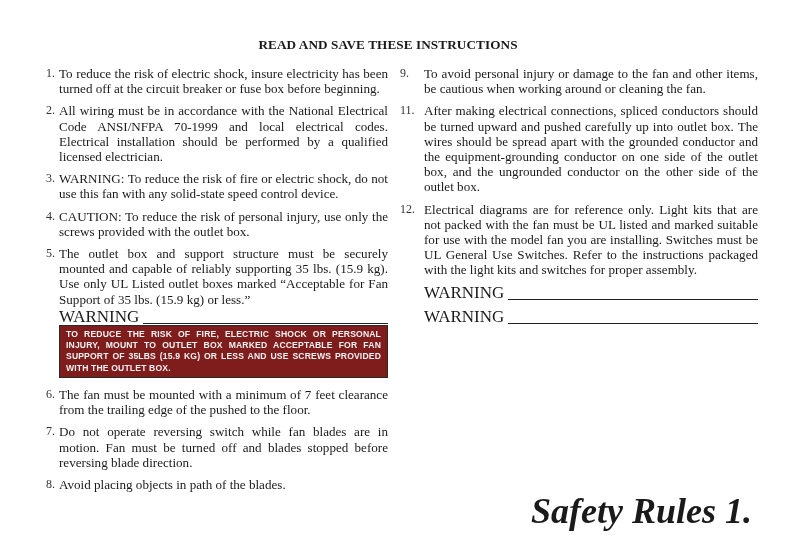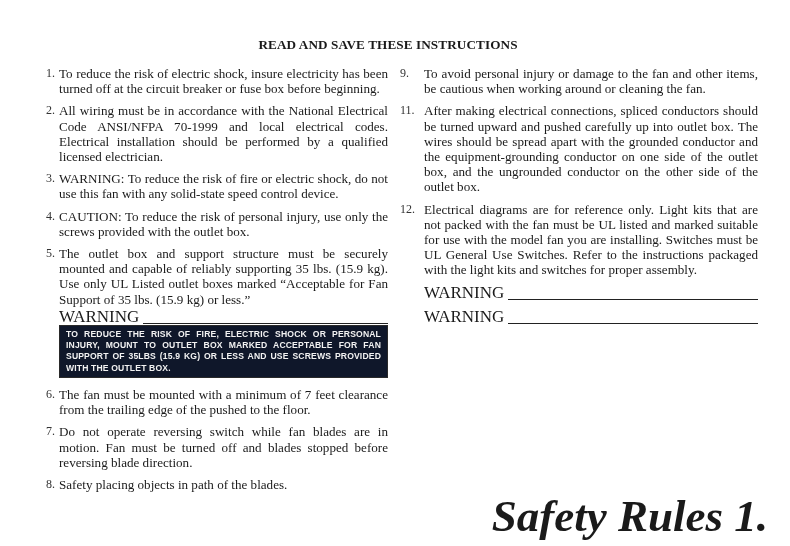--- a/index.html
+++ b/index.html
@@ -16,29 +16,29 @@
   .col.right { left:400px; width:358px; }
   .item { position:relative; padding-left:24px; font-size:13.1px; line-height:15.2px; text-align:justify; margin-bottom:7px; }
   .num { position:absolute; left:0; top:0; width:22px; text-align:right; padding-right:2px; box-sizing:border-box; font-size:12px; color:#333; }
   .col.right .item { padding-left:24px; }
   .col.right .num { text-align:left; width:24px; }
   b { font-weight:normal; }
   .warn { margin-left:24px; margin-bottom:9px; }
   .warn-head { display:flex; align-items:flex-end; font-size:17px; line-height:15px; }
   .warn-head .rule { flex:1; height:1px; background:#222; margin-left:4px; margin-top:1px; }
   .warn-box {
-    background:#0f172a; border:1.5px solid #2a2a2a; color:#f2f2f2;
+    background:#7f1d1d; border:1.5px solid #2a2a2a; color:#f2f2f2;
     font-family:"Liberation Sans", "DejaVu Sans", sans-serif; font-weight:bold;
     font-size:8.6px; line-height:11.3px; padding:3px 6px 3px 6px; text-align:justify;
     letter-spacing:0.15px; margin-top:1px;
   }
   .footer {
-    position:absolute; right:22px; top:490px;
+    position:absolute; right:38px; top:490px;
     font-family:"Liberation Serif", "DejaVu Serif", serif; font-style:italic; font-weight:bold;
-    font-size:45px;
+    font-size:36px;
   }
 </style>
 </head>
 <body>
 
 <div class="title">READ AND SAVE THESE INSTRUCTIONS</div>
 
 <div class="col left">
   <div class="item">
     <span class="num">1.</span>
@@ -70,21 +70,21 @@
   <div class="item">
     <span class="num">6.</span>
     <span>The fan must be mounted with a </span><b>minimum of 7 feet clearance</b><span> from the trailing edge of the pushed to the floor.</span>
   </div>
   <div class="item">
     <span class="num">7.</span>
     <span>Do not operate reversing switch while fan blades are in motion. Fan must be turned off and blades stopped before reversing blade direction.</span>
   </div>
   <div class="item">
     <span class="num">8.</span>
-    <span>Safety placing objects in path of the blades.</span>
+    <span>Avoid placing objects in path of the blades.</span>
   </div>
 </div>
 
 <div class="col right">
   <div class="item">
     <span class="num">9.</span>
     <span>To avoid personal injury or damage to the fan and other items, be cautious when working around or cleaning the fan.</span>
   </div>
   <div class="item">
     <span class="num">11.</span>

